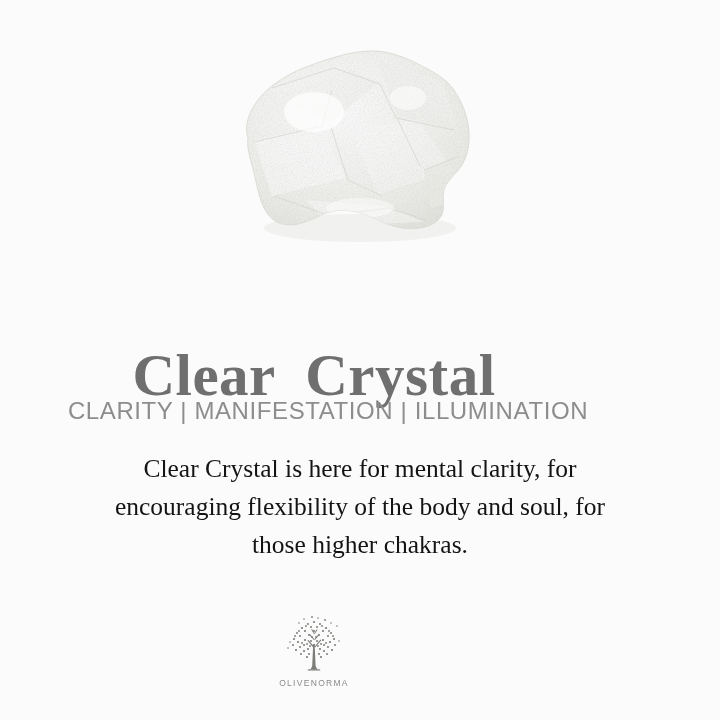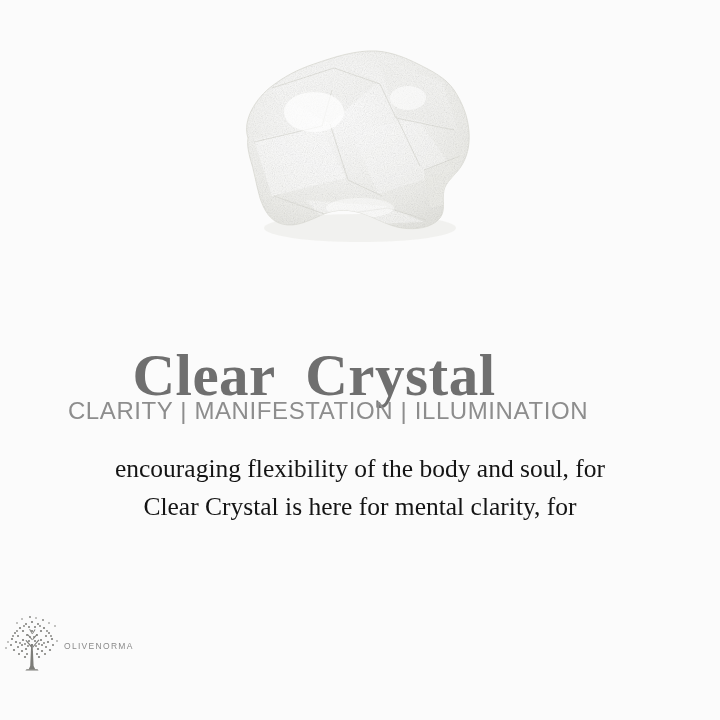--- a/index.html
+++ b/index.html
@@ -88,21 +88,21 @@
     white-space: pre;
   }
 
   
   .brand {
     position: absolute;
     top: 614px;
     left: 0;
     width: 628px;
     display: flex;
-    flex-direction: row;
+    flex-direction: column;
     align-items: center;
   }
   .brand-mark {
     display: block;
   }
   .brand-name {
     margin-top: 2px;
     font-family: "Liberation Sans", "DejaVu Sans", sans-serif;
     font-size: 8.5px;
     letter-spacing: 1.3px;
@@ -193,22 +193,23 @@
         <ellipse cx="150" cy="188" rx="34" ry="10" fill="#ffffff" opacity="0.45"></ellipse>
       </g>
     </svg>
   </div>
 
   <h1 class="title">Clear  Crystal</h1>
 
   <div class="subtitle">CLARITY | MANIFESTATION | ILLUMINATION</div>
 
   <div class="body-copy">
+    <span class="body-line">Clear Crystal is here for mental clarity, for</span>
     <span class="body-line">encouraging flexibility of the body and soul, for</span>
-    <span class="body-line">Clear Crystal is here for mental clarity, for</span>
+    <span class="body-line">those higher chakras.</span>
   </div>
 
   <div class="brand">
     <svg class="brand-mark" width="64" height="62" viewBox="0 0 64 62" aria-hidden="true">
       <g fill="#7c7c78">
 
         <path d="M31.2,30 L30.2,52 L28.6,55.6 L35.4,55.6 L33.6,52 L32.6,30 Z"></path>
         <path d="M31.6,34 L25.4,26.5 L26.4,26 L32.1,32.6 Z"></path>
         <path d="M32.3,33 L38.4,25.6 L39.3,26.3 L32.9,33.8 Z"></path>
         <path d="M31.8,26 L27,20.5 L27.9,19.9 L32.2,25 Z"></path>

